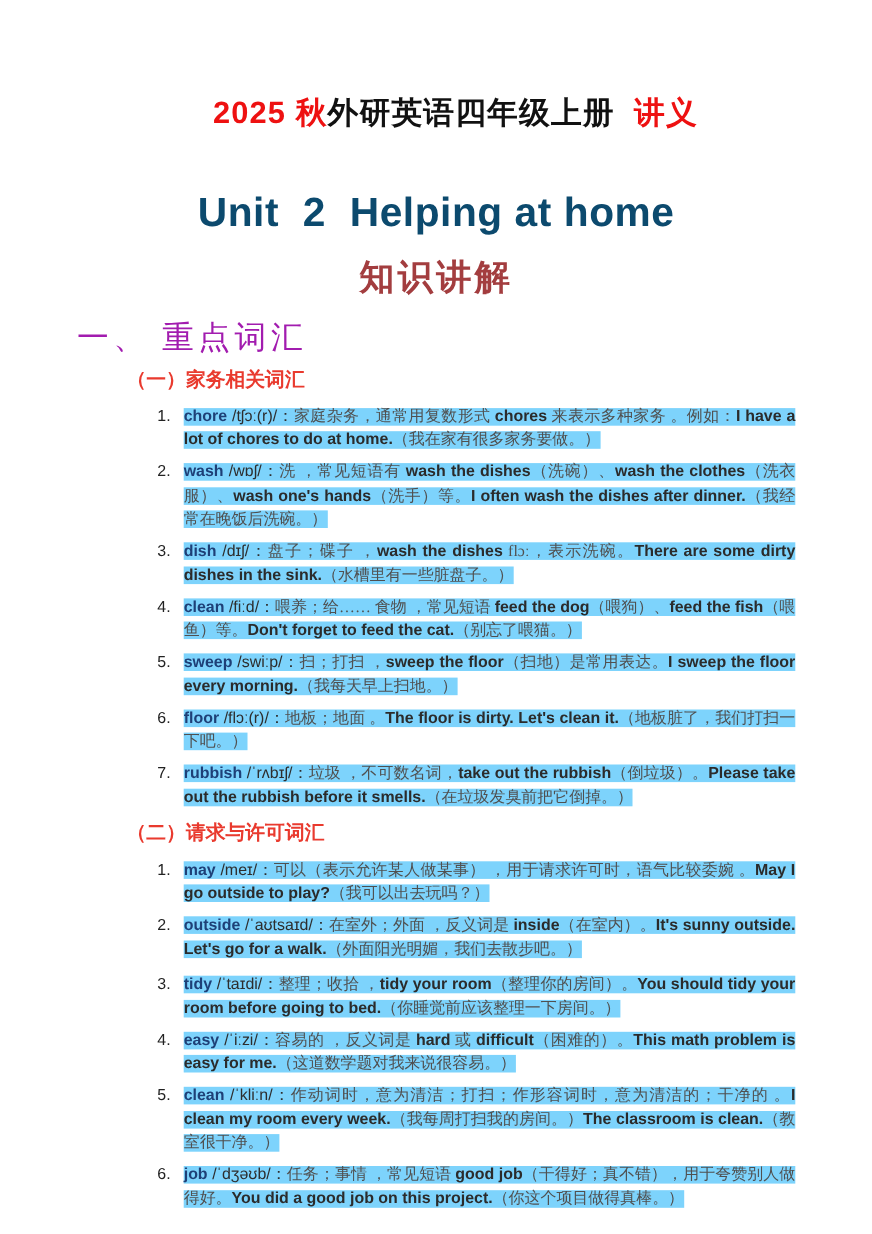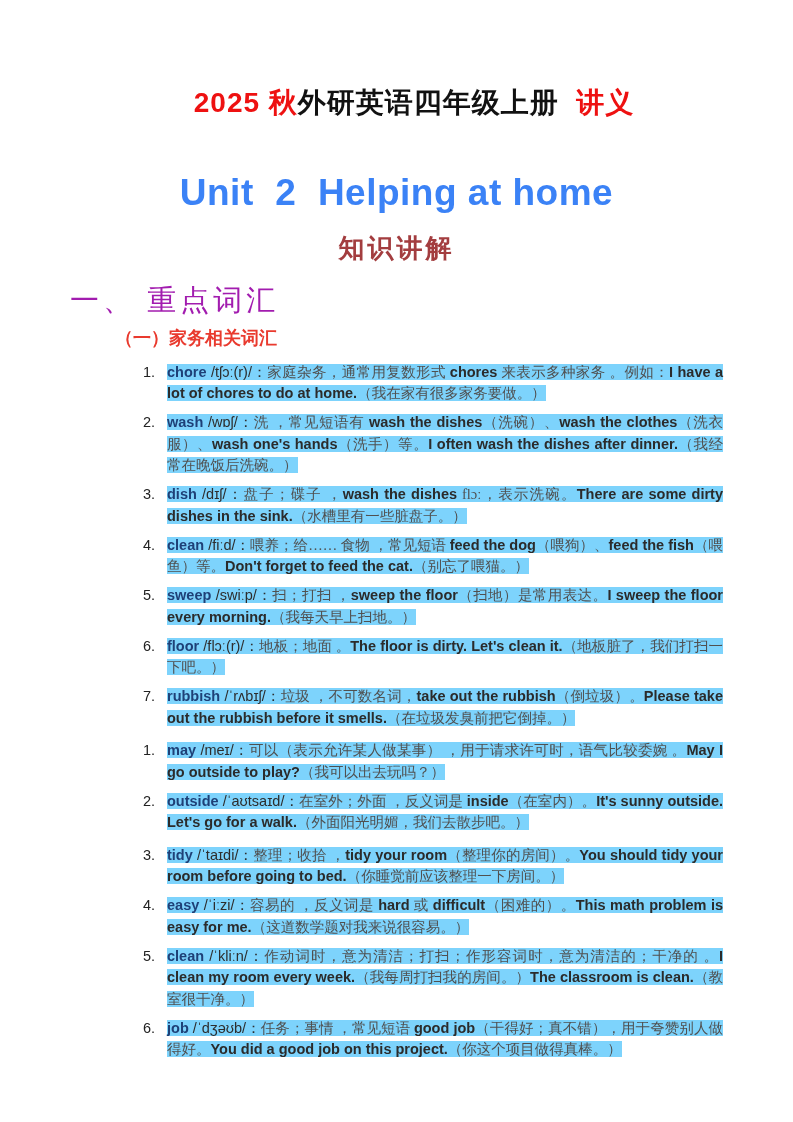--- a/index.html
+++ b/index.html
@@ -28,29 +28,29 @@
     color: #111111;
     white-space: pre-wrap;
     line-height: 1.25;
   }
   .doc-title .red { color: #ee1111; }
   .unit-title {
     margin-top: 17px;
     text-align: center;
     font-size: 37px;
     font-weight: 700;
-    color: #3b82f6;
+    color: #0c4a6e;
     white-space: pre-wrap;
     letter-spacing: 0.5px;
     line-height: 1.15;
   }
   .section-title {
     margin-top: 19px;
     text-align: center;
-    font-size: 26px;
+    font-size: 32px;
     font-weight: 700;
     letter-spacing: 3px;
     color: #a33d3f;
     font-family: "Liberation Serif", serif;
     line-height: 1.15;
   }
   .main-heading {
     margin-top: 21px;
     font-size: 29px;
     color: #a21caf;
@@ -148,20 +148,21 @@
             <span class="num">6.</span>
             <div class="text"><span class="shade"><span class="word">floor </span><span class="phon">/flɔː(r)/：</span><span class="zh">地板；地面 。</span><span class="en">The floor is dirty. Let's clean it.</span><span class="zh">（地板脏了，我们打扫一下吧。）</span></span></div>
           </div>
           <div class="vocab-item">
             <span class="num">7.</span>
             <div class="text"><span class="shade"><span class="word">rubbish </span><span class="phon">/ˈrʌbɪʃ/：</span><span class="zh">垃圾 ，不可数名词，</span><span class="en">take out the rubbish</span><span class="zh">（倒垃圾）。</span><span class="en">Please take out the rubbish before it smells.</span><span class="zh">（在垃圾发臭前把它倒掉。）</span></span></div>
           </div>
         </div>
       </section>
       <section class="subsection">
+        <div class="sub-heading">（二）请求与许可词汇</div>
         <div class="vocab-list">
           <div class="vocab-item">
             <span class="num">1.</span>
             <div class="text"><span class="shade"><span class="word">may </span><span class="phon">/meɪ/：</span><span class="zh">可以（表示允许某人做某事） ，用于请求许可时，语气比较委婉 。</span><span class="en">May I go outside to play?</span><span class="zh">（我可以出去玩吗？）</span></span></div>
           </div>
           <div class="vocab-item">
             <span class="num">2.</span>
             <div class="text"><span class="shade"><span class="word">outside </span><span class="phon">/ˈaʊtsaɪd/：</span><span class="zh">在室外；外面 ，反义词是 </span><span class="en">inside</span><span class="zh">（在室内）。</span><span class="en">It's sunny outside. Let's go for a walk.</span><span class="zh">（外面阳光明媚，我们去散步吧。）</span></span></div>
           </div>
         </div>

